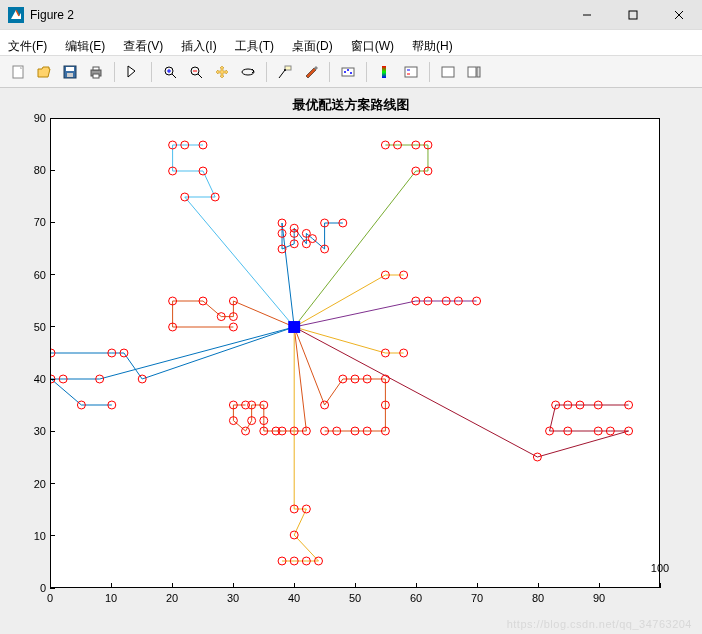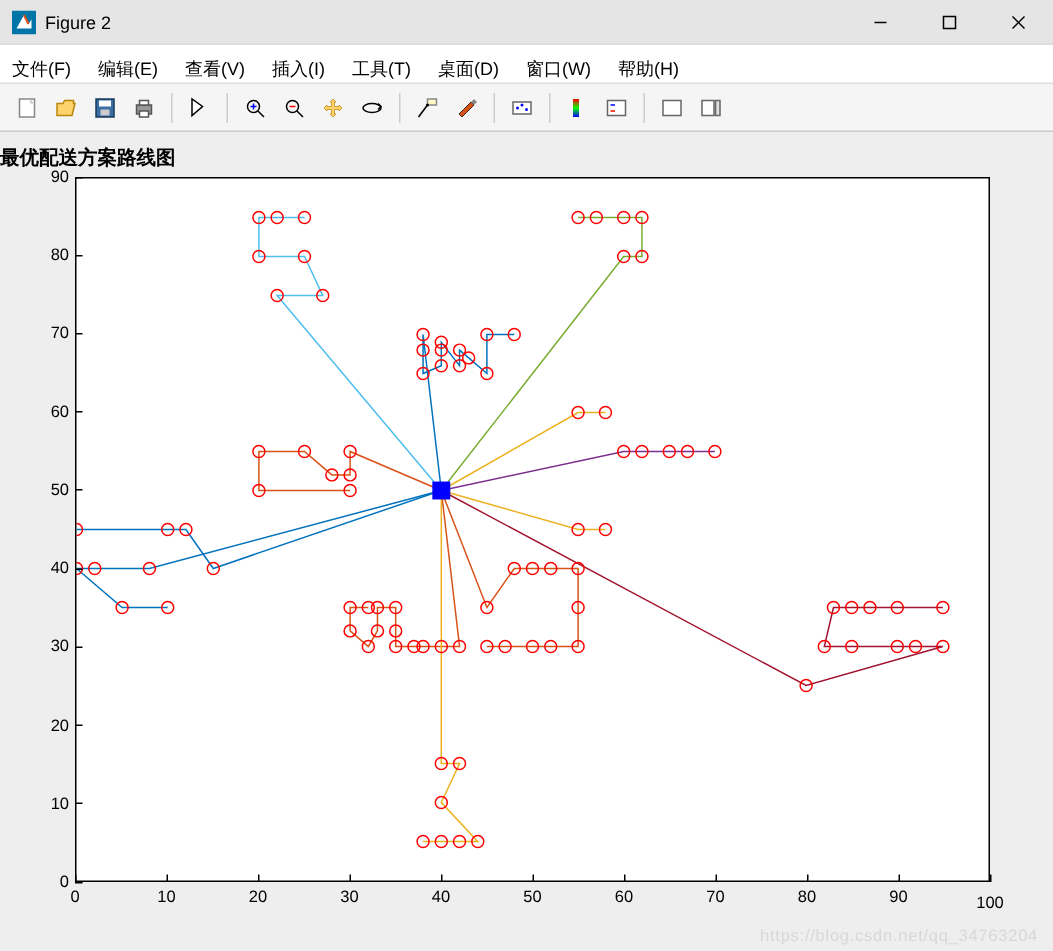--- a/index.html
+++ b/index.html
@@ -9,21 +9,21 @@
   .titlebar .title { flex: 1; font-size: 12px; color: #000; }
   .winbtns { display: flex; height: 100%; }
   .winbtn { width: 46px; height: 100%; display: flex; align-items: center; justify-content: center; font-size: 10px; color: #000; }
   .menubar { height: 26px; display: flex; align-items: flex-end; padding: 0 8px; gap: 18px; background: #fff; border-bottom: 1px solid #ddd; }
   .menuitem { font-size: 12px; color: #000; cursor: default; }
   .toolbar { height: 32px; display: flex; align-items: center; padding: 0 6px; gap: 2px; background: #f5f5f5; border-bottom: 1px solid #ccc; }
   .tbtn { width: 24px; height: 24px; display: flex; align-items: center; justify-content: center; border: 1px solid transparent; border-radius: 2px; }
   .tsep { width: 1px; height: 20px; background: #ccc; margin: 0 4px; }
   .figarea { position: relative; width: 702px; height: 546px; background: #eee; }
   .axes { position: absolute; left: 50px; top: 30px; width: 610px; height: 470px; background: #fff; border: 1px solid #000; }
-  .charttitle { position: absolute; top: 8px; left: 0; width: 100%; text-align: left; font-size: 13px; font-weight: bold; color: #000; }
+  .charttitle { position: absolute; top: 8px; left: 0; width: 100%; text-align: center; font-size: 13px; font-weight: bold; color: #000; }
   .ytick { position: absolute; left: 0; width: 46px; text-align: right; font-size: 11px; color: #000; transform: translateY(-50%); }
   .xtick { position: absolute; font-size: 11px; color: #000; transform: translateX(-50%); }
   .tickmark { position: absolute; background: #000; }
   .watermark { position: absolute; right: 10px; bottom: 4px; font-size: 11px; color: #d8d8d8; letter-spacing: 0.5px; }
   svg.plot { position: absolute; left: 0; top: 0; width: 100%; height: 100%; }
 </style>
 </head>
 <body>
 
 <div class="titlebar">
@@ -326,15 +326,15 @@
     <div class="xtick" style="left: 355px; top: 504px;">50</div>
     <div class="tickmark" style="left: 354.5px; top: 495px; width: 1px; height: 5px;"></div>
     <div class="xtick" style="left: 416px; top: 504px;">60</div>
     <div class="tickmark" style="left: 415.5px; top: 495px; width: 1px; height: 5px;"></div>
     <div class="xtick" style="left: 477px; top: 504px;">70</div>
     <div class="tickmark" style="left: 476.5px; top: 495px; width: 1px; height: 5px;"></div>
     <div class="xtick" style="left: 538px; top: 504px;">80</div>
     <div class="tickmark" style="left: 537.5px; top: 495px; width: 1px; height: 5px;"></div>
     <div class="xtick" style="left: 599px; top: 504px;">90</div>
     <div class="tickmark" style="left: 598.5px; top: 495px; width: 1px; height: 5px;"></div>
-    <div class="xtick" style="left: 660px; top: 508px;">100</div>
+    <div class="xtick" style="left: 660px; top: 474px;">100</div>
     <div class="tickmark" style="left: 659.5px; top: 495px; width: 1px; height: 5px;"></div>
   </div>
 
 </body></html>

